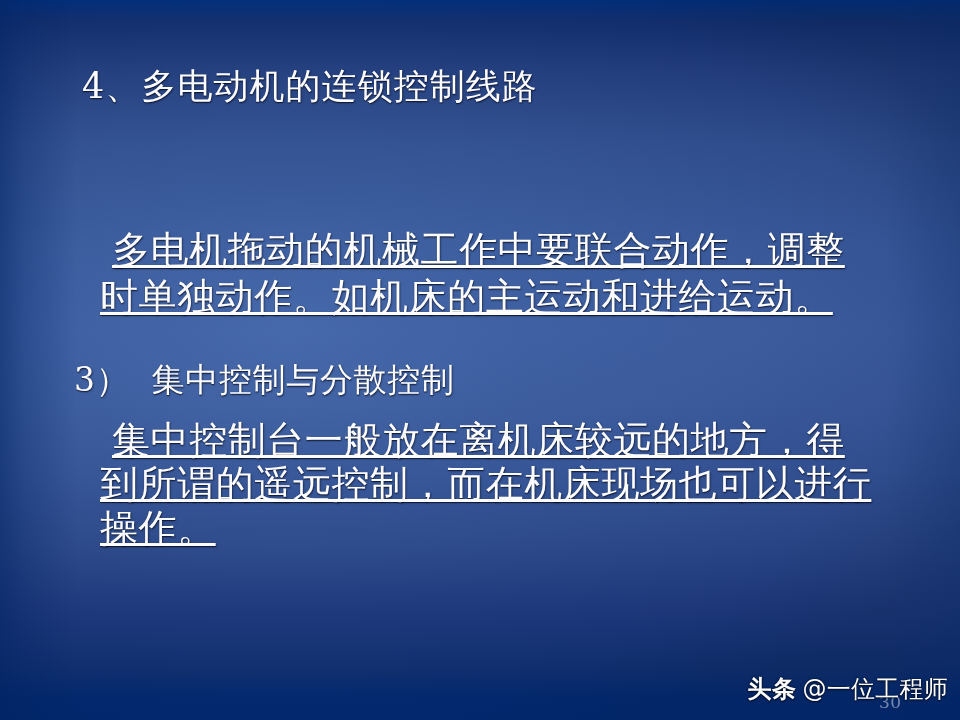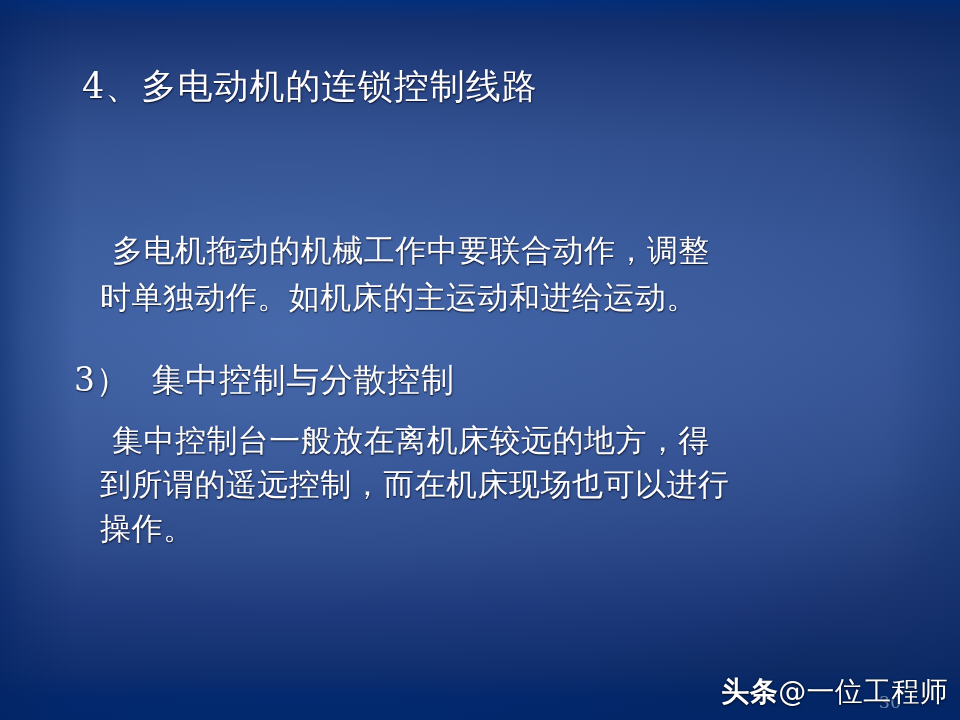--- a/index.html
+++ b/index.html
@@ -90,23 +90,24 @@
   .h-sub {
     font-size: 33px;
     line-height: 44px;
     letter-spacing: 0.02em;
   }
   .h-sub-2 { left: 74px; top: 152px; }
   .h-sub-3 { left: 74px; top: 358px; }
 
   
   .body-line {
-    font-size: 31px;
+    font-size: 38px;
     line-height: 42px;
     letter-spacing: 0.015em;
+    text-decoration: underline;
   }
   .bl-1 { left: 112px; top: 229px; }
   .bl-2 { left: 100px; top: 276px; }
   .bl-3 { left: 112px; top: 419px; }
   .bl-4 { left: 100px; top: 463px; }
   .bl-5 { left: 100px; top: 507px; }
 
   
   .page-number {
     position: absolute;
@@ -119,22 +120,23 @@
     margin-left: 11px;
   }
 
   
   .watermark {
     position: absolute;
     right: 12px;
     top: 673px;
     display: flex;
     align-items: center;
+    gap: 6px;
     font-family: "DejaVu Sans", "Liberation Sans", sans-serif;
-    font-size: 28px;
+    font-size: 24px;
     color: #ffffff;
     text-shadow:
       0 0 2px rgba(0,0,0,0.75),
       0 1px 2px rgba(0,0,0,0.60);
     white-space: nowrap;
   }
   .watermark .wm-brand {
     font-weight: 700;
     letter-spacing: 0.02em;
   }

